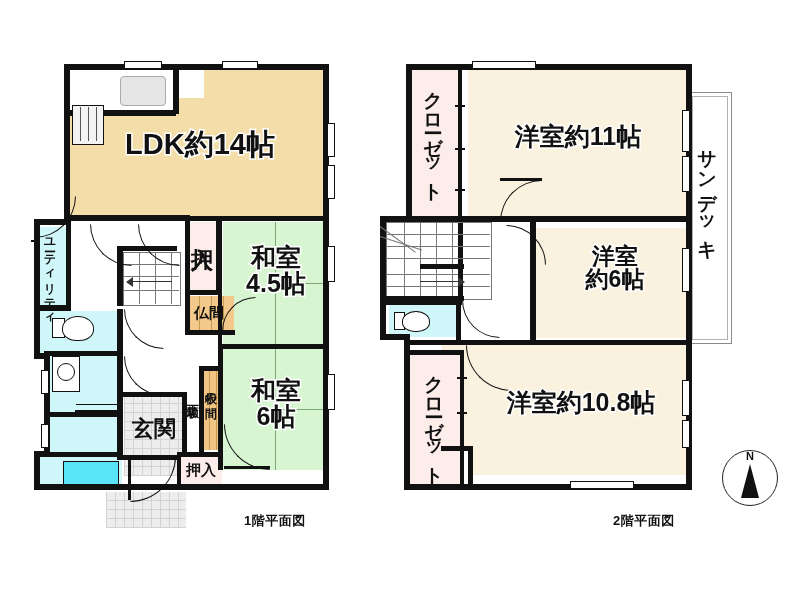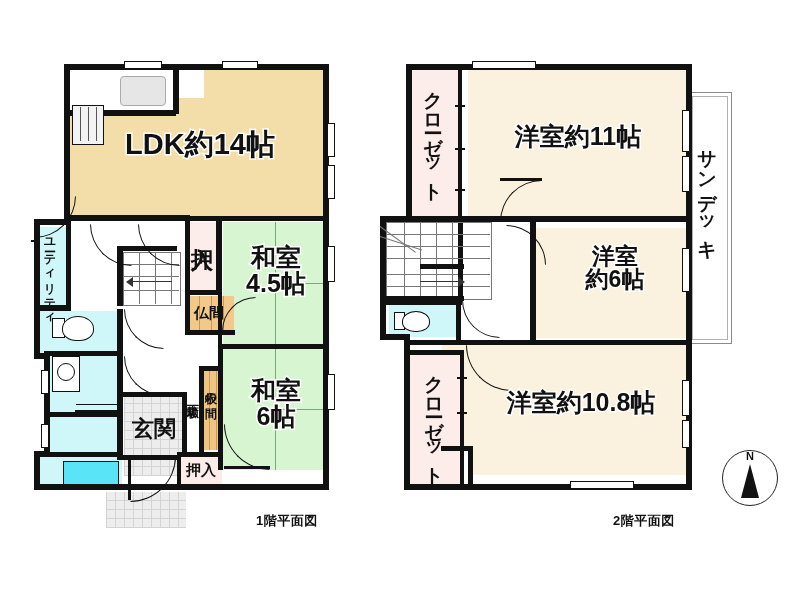--- a/index.html
+++ b/index.html
@@ -208,21 +208,21 @@
 6帖</div>
     <div class="lbl" style="left:122px;top:418px;width:64px;font-size:22px;">玄関</div>
 
     <div class="vlbl" style="left:44px;top:230px;font-size:12px;">ユーティリティ</div>
     <div class="vlbl" style="left:191px;top:230px;font-size:22px;">押入</div>
     <div class="lbl" style="left:180px;top:462px;width:42px;font-size:15px;">押入</div>
     <div class="lbl" style="left:185px;top:305px;width:48px;font-size:15px;">仏間</div>
     <div class="vlbl" style="left:187px;top:395px;font-size:12px;">下駄箱</div>
     <div class="vlbl" style="left:205px;top:383px;font-size:12px;">板の間</div>
 
-    <div class="cap" style="left:256px;top:512px;">1階平面図</div>
+    <div class="cap" style="left:244px;top:512px;">1階平面図</div>
   </div>
 
   <div>
 
     <div class="ghost" style="left:688px;top:92px;width:42px;height:250px;"></div>
     <div class="ghost" style="left:692px;top:96px;width:34px;height:242px;border-color:#b0b0b0;"></div>
 
     <div class="fill c-yo" style="left:468px;top:68px;width:220px;height:152px;"></div>
     <div class="fill c-yo" style="left:534px;top:228px;width:154px;height:110px;"></div>
     <div class="fill c-yo" style="left:468px;top:345px;width:220px;height:130px;"></div>

